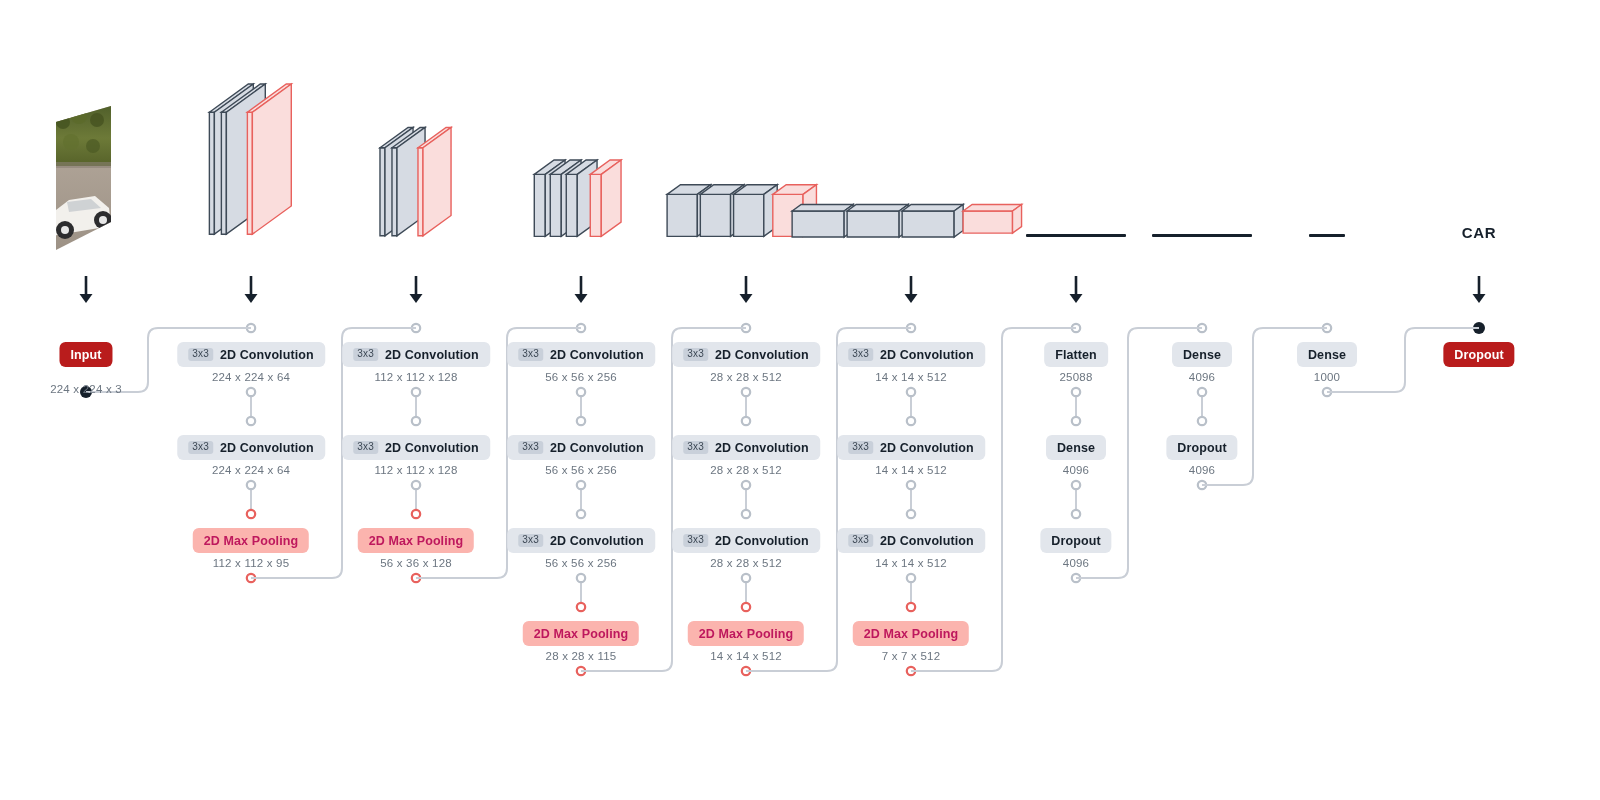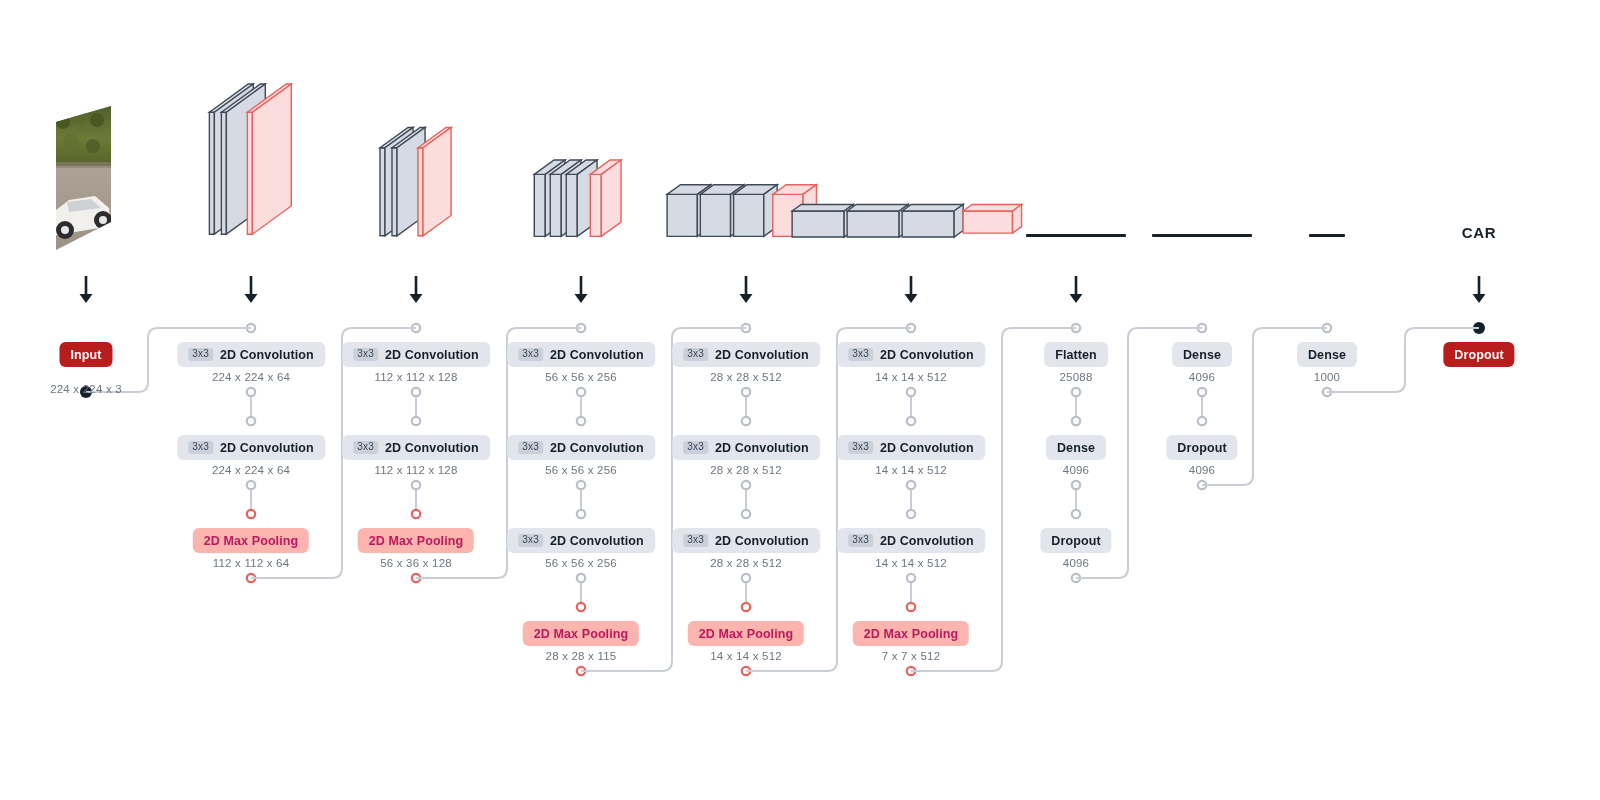--- a/index.html
+++ b/index.html
@@ -296,21 +296,21 @@
       </div>
       <div class="dimlabel" style="left: 251px; top: 371px;">224 x 224 x 64</div>
       <div class="node conv" style="left: 251px; top: 435px;">
         <span class="badge">3x3</span>
         <span>2D Convolution</span>
       </div>
       <div class="dimlabel" style="left: 251px; top: 464px;">224 x 224 x 64</div>
       <div class="node pool" style="left: 251px; top: 528px;">
         <span>2D Max Pooling</span>
       </div>
-      <div class="dimlabel" style="left: 251px; top: 557px;">112 x 112 x 64</div>
+      <div class="dimlabel" style="left: 251px; top: 557px;">112 x 112 x 95</div>
       <div class="node conv" style="left: 416px; top: 342px;">
         <span class="badge">3x3</span>
         <span>2D Convolution</span>
       </div>
       <div class="dimlabel" style="left: 416px; top: 371px;">112 x 112 x 128</div>
       <div class="node conv" style="left: 416px; top: 435px;">
         <span class="badge">3x3</span>
         <span>2D Convolution</span>
       </div>
       <div class="dimlabel" style="left: 416px; top: 464px;">112 x 112 x 128</div>

